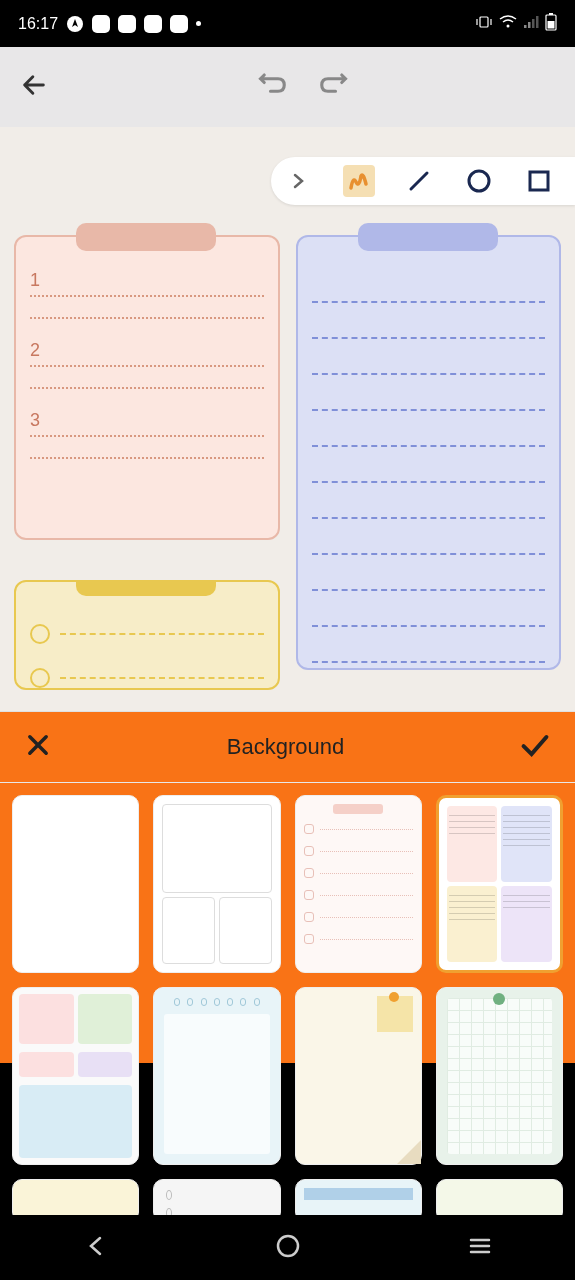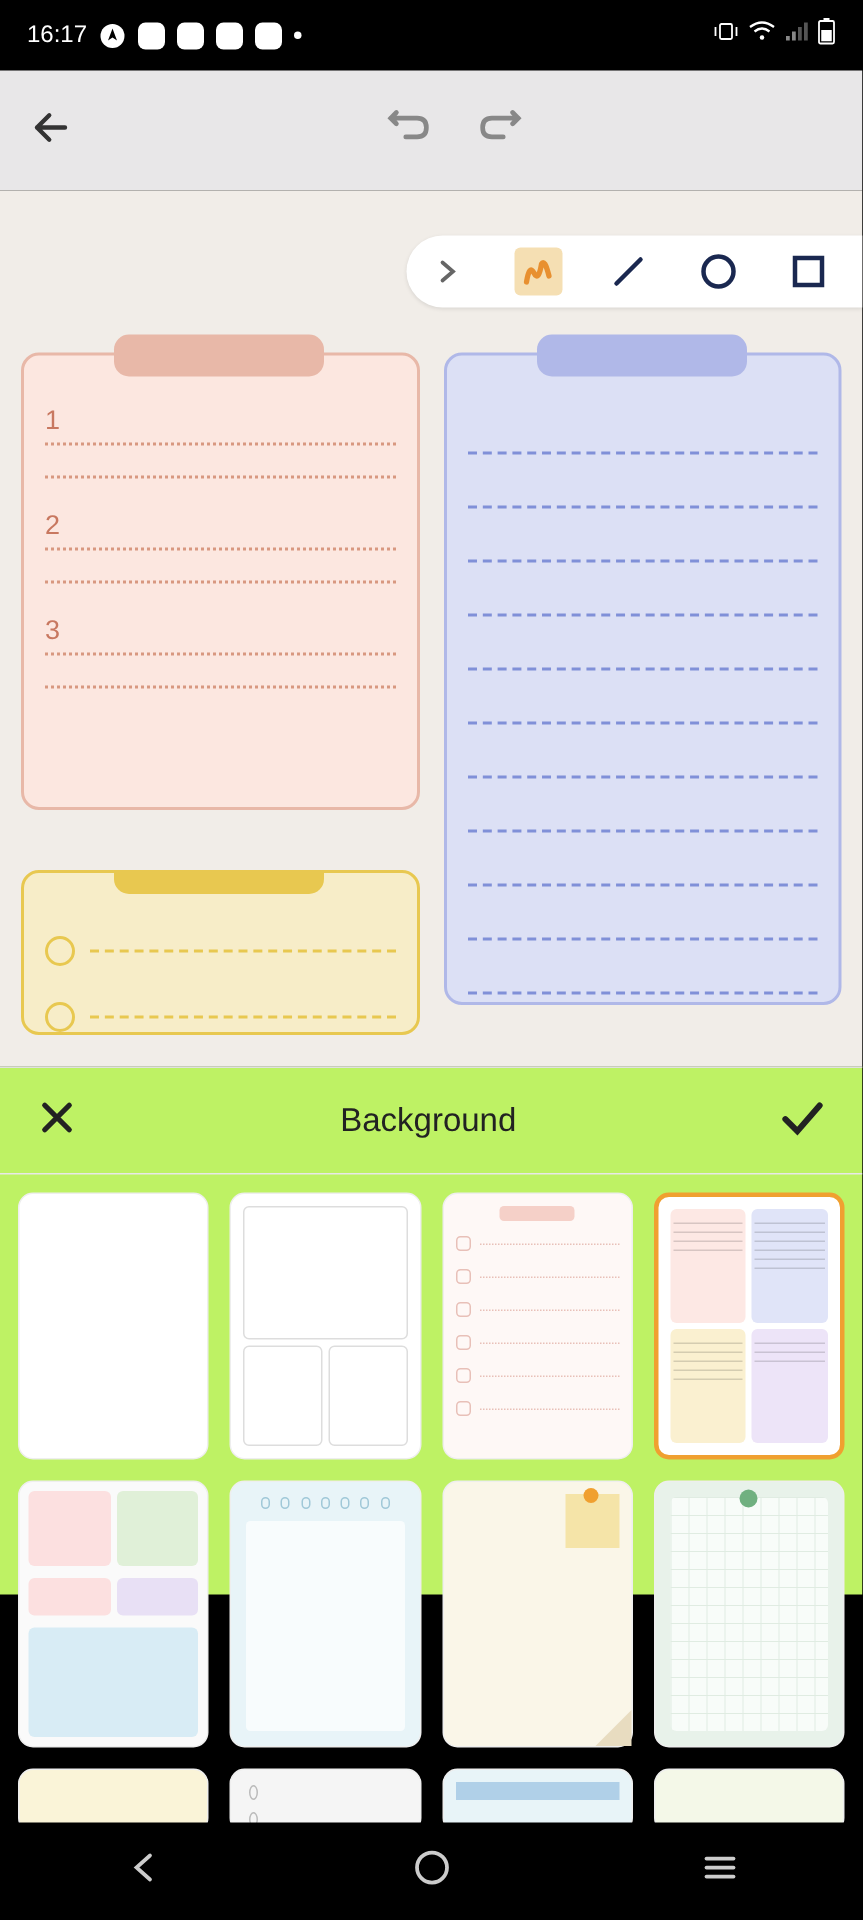--- a/index.html
+++ b/index.html
@@ -38,21 +38,21 @@
     .card-blue-tab { position: absolute; top: -14px; left: 60px; width: 140px; height: 28px; background: #b0b8e8; border-radius: 10px; }
     .blue-line { border-bottom: 2px dashed #8090d8; height: 36px; }
     
     .card-yellow { background: #f7edc8; border: 2px solid #e8c850; border-radius: 12px; padding: 30px 14px 14px; position: relative; margin-top: 40px; height: 110px; overflow: hidden; }
     .card-yellow-tab { position: absolute; top: -14px; left: 60px; width: 140px; height: 28px; background: #e8c850; border-radius: 10px; }
     .yellow-row { display: flex; align-items: center; gap: 10px; height: 44px; }
     .yellow-circle { width: 20px; height: 20px; border: 2px solid #e8c850; border-radius: 50%; }
     .yellow-line { flex: 1; border-bottom: 2px dashed #e8c850; }
     
     
-    .bg-panel { background: #bef264; height: 352px; border-top: 1px solid #e0e0e0; }
+    .bg-panel { background: #f97316; height: 352px; border-top: 1px solid #e0e0e0; }
     .bg-header { height: 71px; display: flex; align-items: center; justify-content: space-between; padding: 0 24px; border-bottom: 1px solid #e8e8e8; }
     .bg-title { font-size: 22px; color: #222; font-weight: 400; }
     .bg-grid { padding: 12px; display: grid; grid-template-columns: repeat(4, 1fr); gap: 14px; }
     .bg-thumb { background: #fff; border-radius: 10px; height: 178px; border: 1px solid #eee; padding: 8px; display: flex; flex-direction: column; gap: 4px; }
     .bg-thumb.selected { border: 3px solid #f0a030; }
     .thumb3 { height: 43px; overflow: hidden; }
     
     
     .t2-big { flex: 1.3; border: 1px solid #ddd; border-radius: 4px; }
     .t2-row { flex: 1; display: flex; gap: 4px; }

